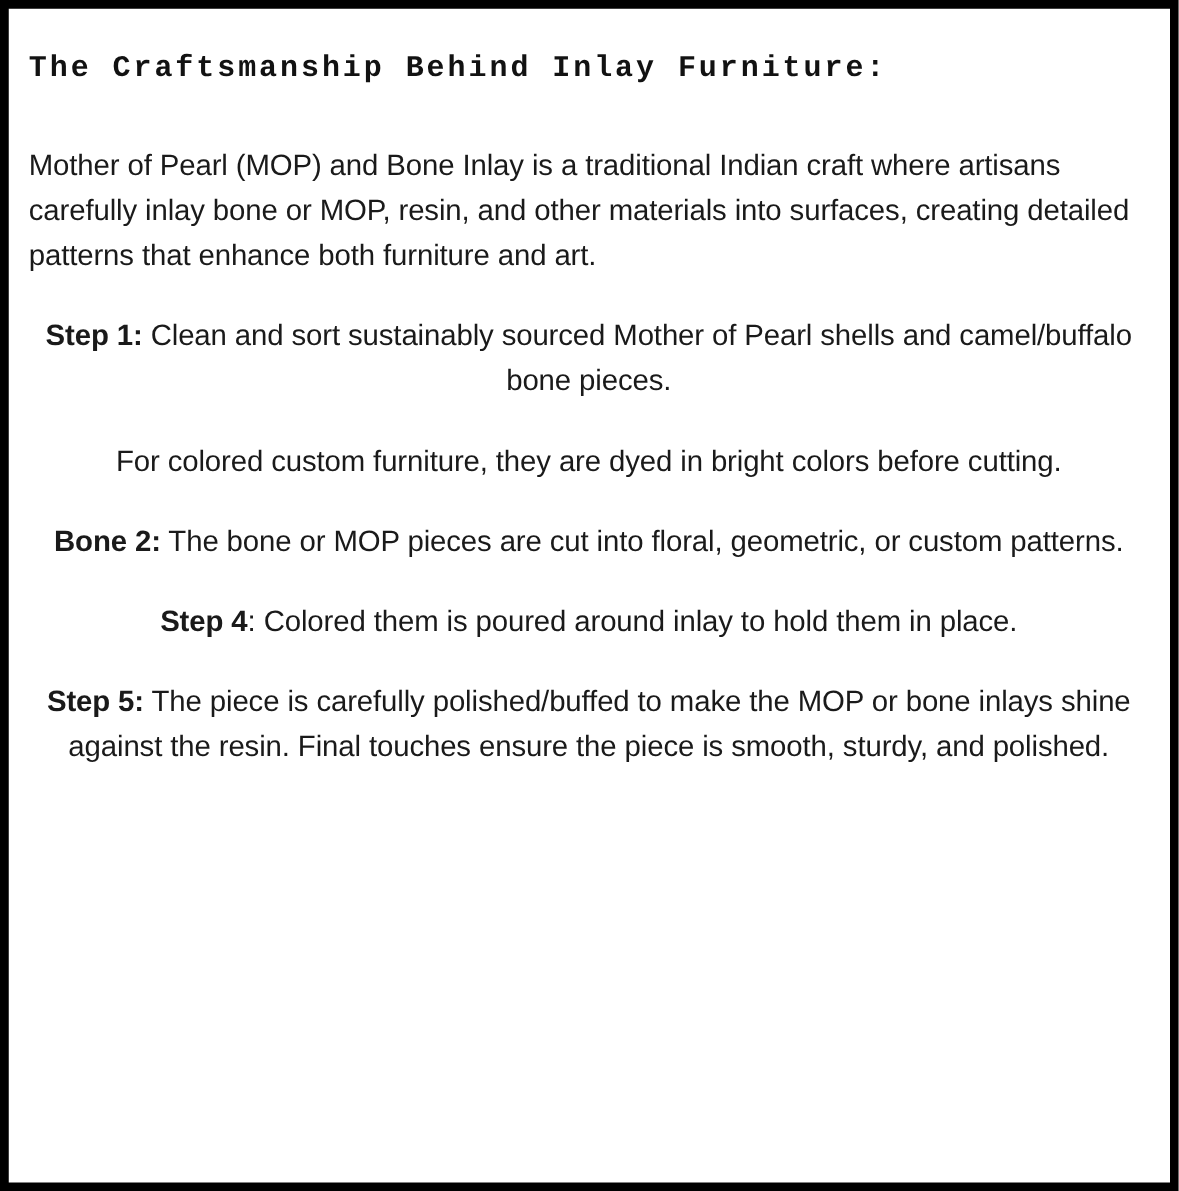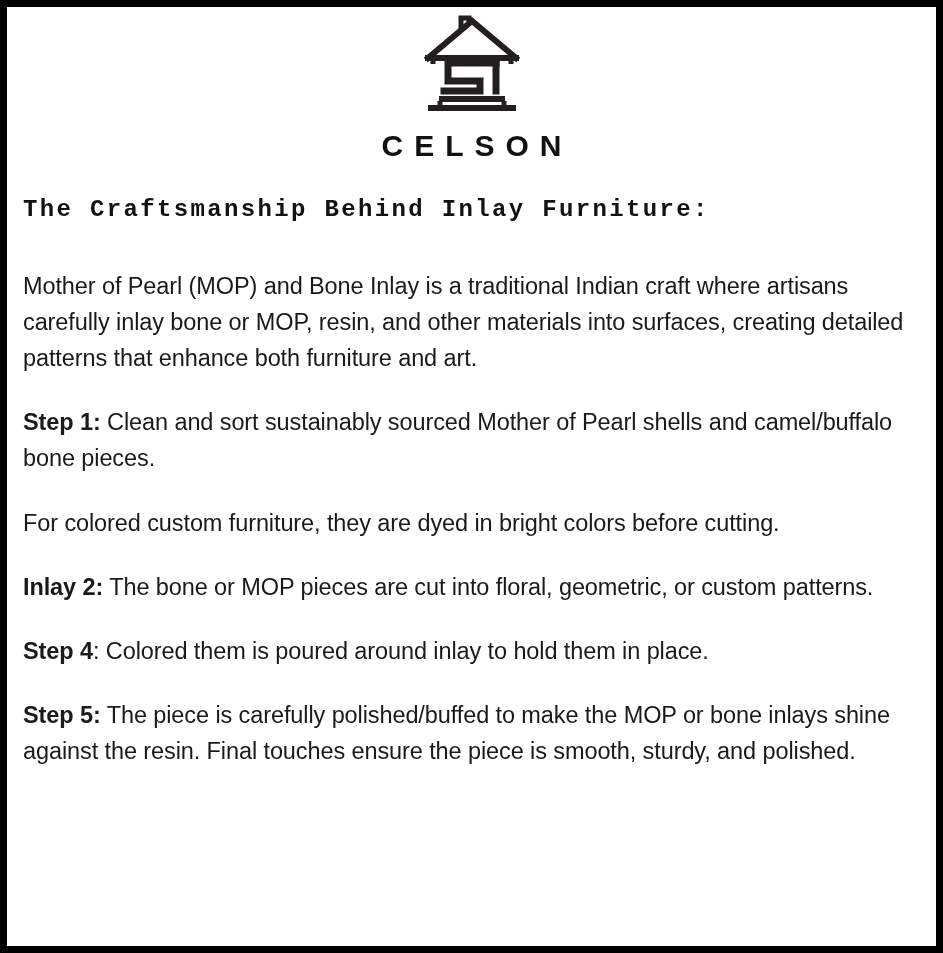--- a/index.html
+++ b/index.html
@@ -72,69 +72,46 @@
   .para {
     font-family: "Liberation Sans", sans-serif;
     font-size: 23.5px;
     font-weight: 400;
     color: #1a1a1a;
     line-height: 1.54;
     letter-spacing: -0.1px;
     margin: 0;
   }
   .para.gap-intro  { margin-top: 44px; }
-  .para.gap-step   { margin-top: 28px; }
+  .para.gap-step   { margin-top: 28px; text-align: center; }
   .para .lead {
     font-weight: 700;
   }
 </style>
 </head>
 <body>
 
 <div id="poster">
   <div class="inner">
 
-    <div class="brand">
-      <svg class="logo-mark" viewBox="0 0 96 101" aria-hidden="true">
-
-        <path d="M4 45 L48 8 L92 45" fill="none" stroke="#231f20" stroke-width="6" stroke-linecap="square" stroke-linejoin="miter"></path>
-
-        <path d="M4 45 L92 45" fill="none" stroke="#231f20" stroke-width="6" stroke-linecap="square"></path>
-
-        <path d="M37 18 L37 5 L45 5 L45 11" fill="none" stroke="#231f20" stroke-width="5" stroke-linejoin="miter"></path>
-
-        <path d="M9 45 L9 51" stroke="#231f20" stroke-width="5"></path>
-        <path d="M87 45 L87 51" stroke="#231f20" stroke-width="5"></path>
-
-        <path d="M72 50 L24 50 L24 68 L56 68 L56 78 L20 78" fill="none" stroke="#231f20" stroke-width="7" stroke-linecap="square" stroke-linejoin="miter"></path>
-        <path d="M72 50 L72 78" fill="none" stroke="#231f20" stroke-width="7" stroke-linecap="square"></path>
-
-        <path d="M18 86 L78 86" stroke="#231f20" stroke-width="6" stroke-linecap="square"></path>
-
-        <path d="M7 95 L89 95" stroke="#231f20" stroke-width="6" stroke-linecap="square"></path>
-        <path d="M16 88 L16 95" stroke="#231f20" stroke-width="5"></path>
-        <path d="M80 88 L80 95" stroke="#231f20" stroke-width="5"></path>
-      </svg>
-      <div class="brand-name">CELSON</div>
-    </div>
 
     <h1 class="doc-heading">The Craftsmanship Behind Inlay Furniture:</h1>
 
     <div class="body-copy">
 
       <p class="para gap-intro">Mother of Pearl (MOP) and Bone Inlay is a traditional Indian craft where artisans carefully inlay bone or MOP, resin, and other materials into surfaces, creating detailed patterns that enhance both furniture and art.</p>
 
       <p class="para gap-step">
         <span class="lead">Step 1:</span><span> Clean and sort sustainably sourced Mother of Pearl shells and camel/buffalo bone pieces.</span>
       </p>
 
       <p class="para gap-step">For colored custom furniture, they are dyed in bright colors before cutting.</p>
 
       <p class="para gap-step">
-        <span class="lead">Inlay 2:</span><span> The bone or MOP pieces are cut into floral, geometric, or custom patterns.</span>
+        <span class="lead">Bone 2:</span><span> The bone or MOP pieces are cut into floral, geometric, or custom patterns.</span>
       </p>
 
 
       <p class="para gap-step">
         <span class="lead">Step 4</span><span>: Colored them is poured around inlay to hold them in place.</span>
       </p>
 
       <p class="para gap-step">
         <span class="lead">Step 5:</span><span> The piece is carefully polished/buffed to make the MOP or bone inlays shine against the resin. Final touches ensure the piece is smooth, sturdy, and polished.</span>
       </p>

